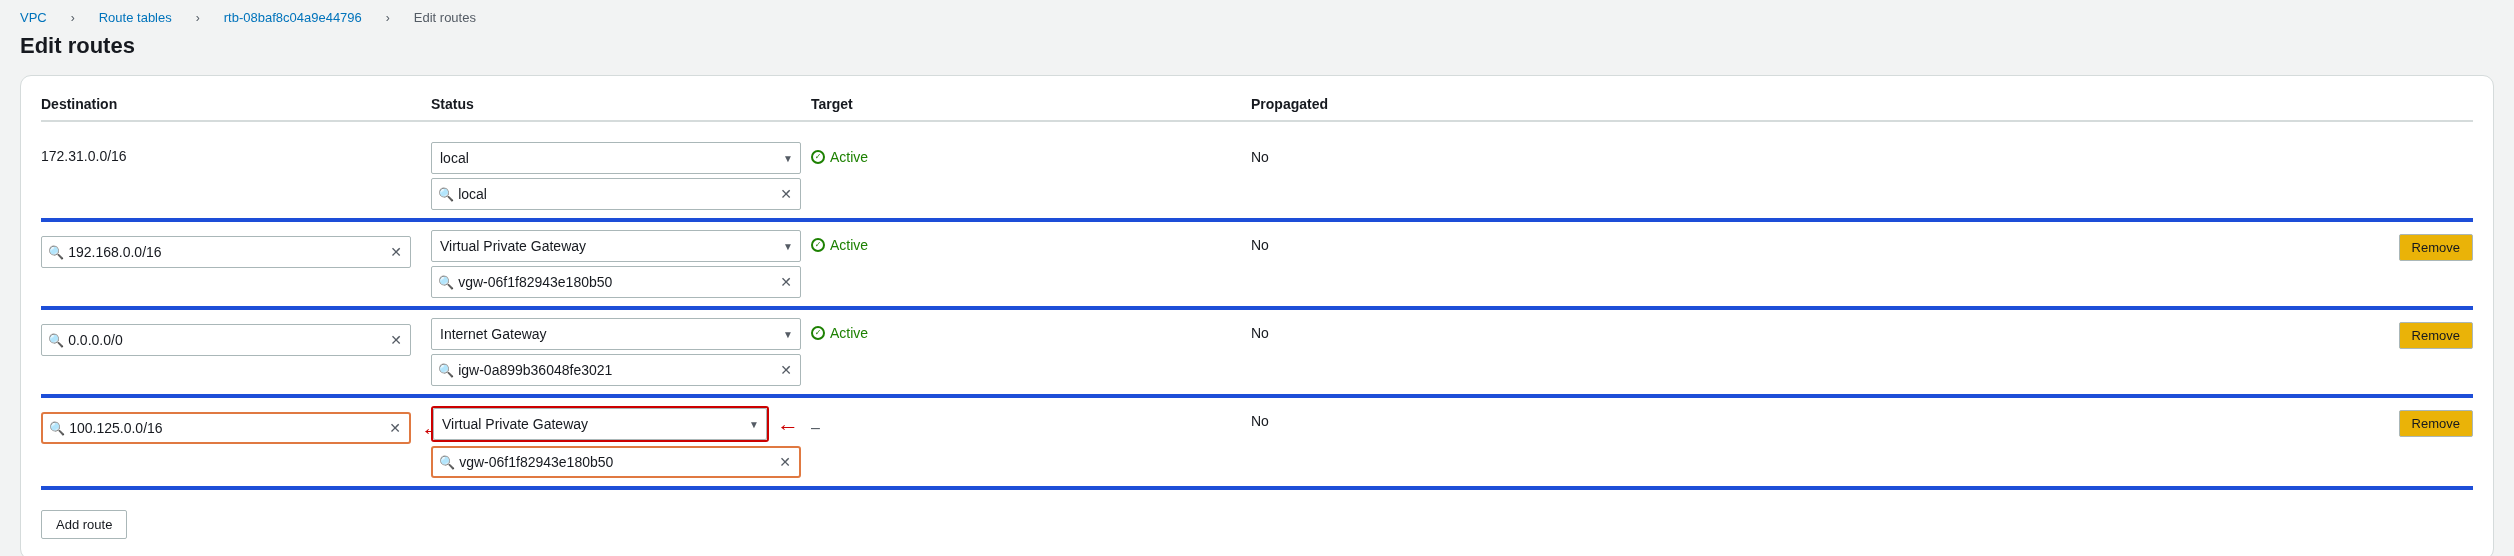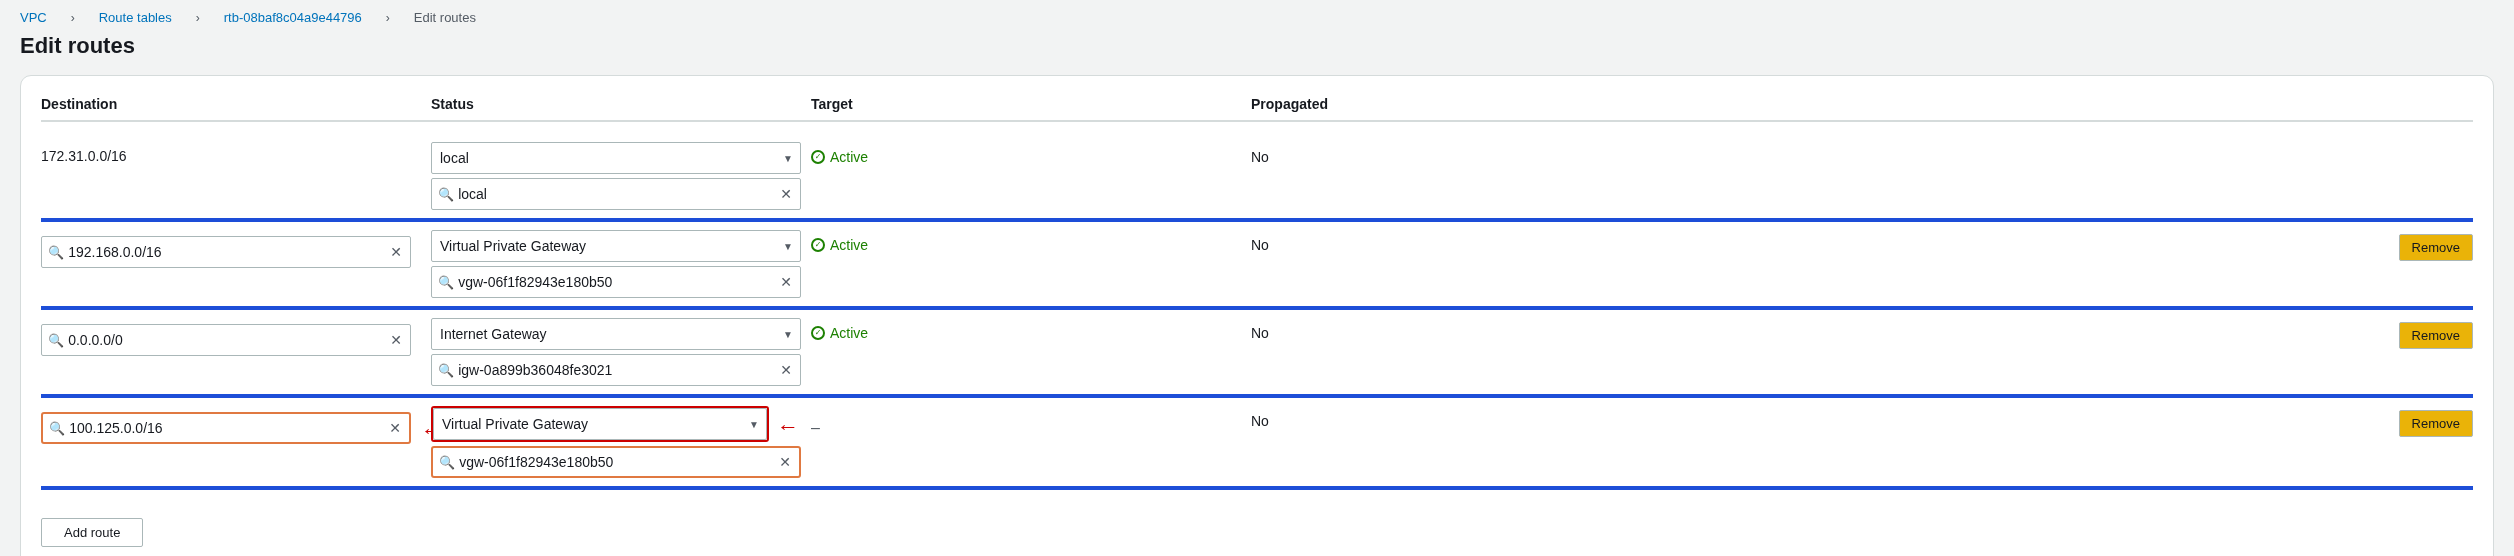--- a/index.html
+++ b/index.html
@@ -223,23 +223,23 @@
       cursor: pointer;
       white-space: nowrap;
     }
 
     .add-route-btn {
       background: #fff;
       border: 1px solid #aab7b8;
       border-radius: 2px;
       color: #16191f;
       font-size: 13px;
-      padding: 6px 22px;
+      padding: 6px 14px;
       cursor: pointer;
-      margin-top: 28px;
+      margin-top: 20px;
       display: inline-block;
     }
 
     .footer {
       display: flex;
       justify-content: flex-end;
       align-items: center;
       gap: 10px;
       padding: 16px 20px;
     }

